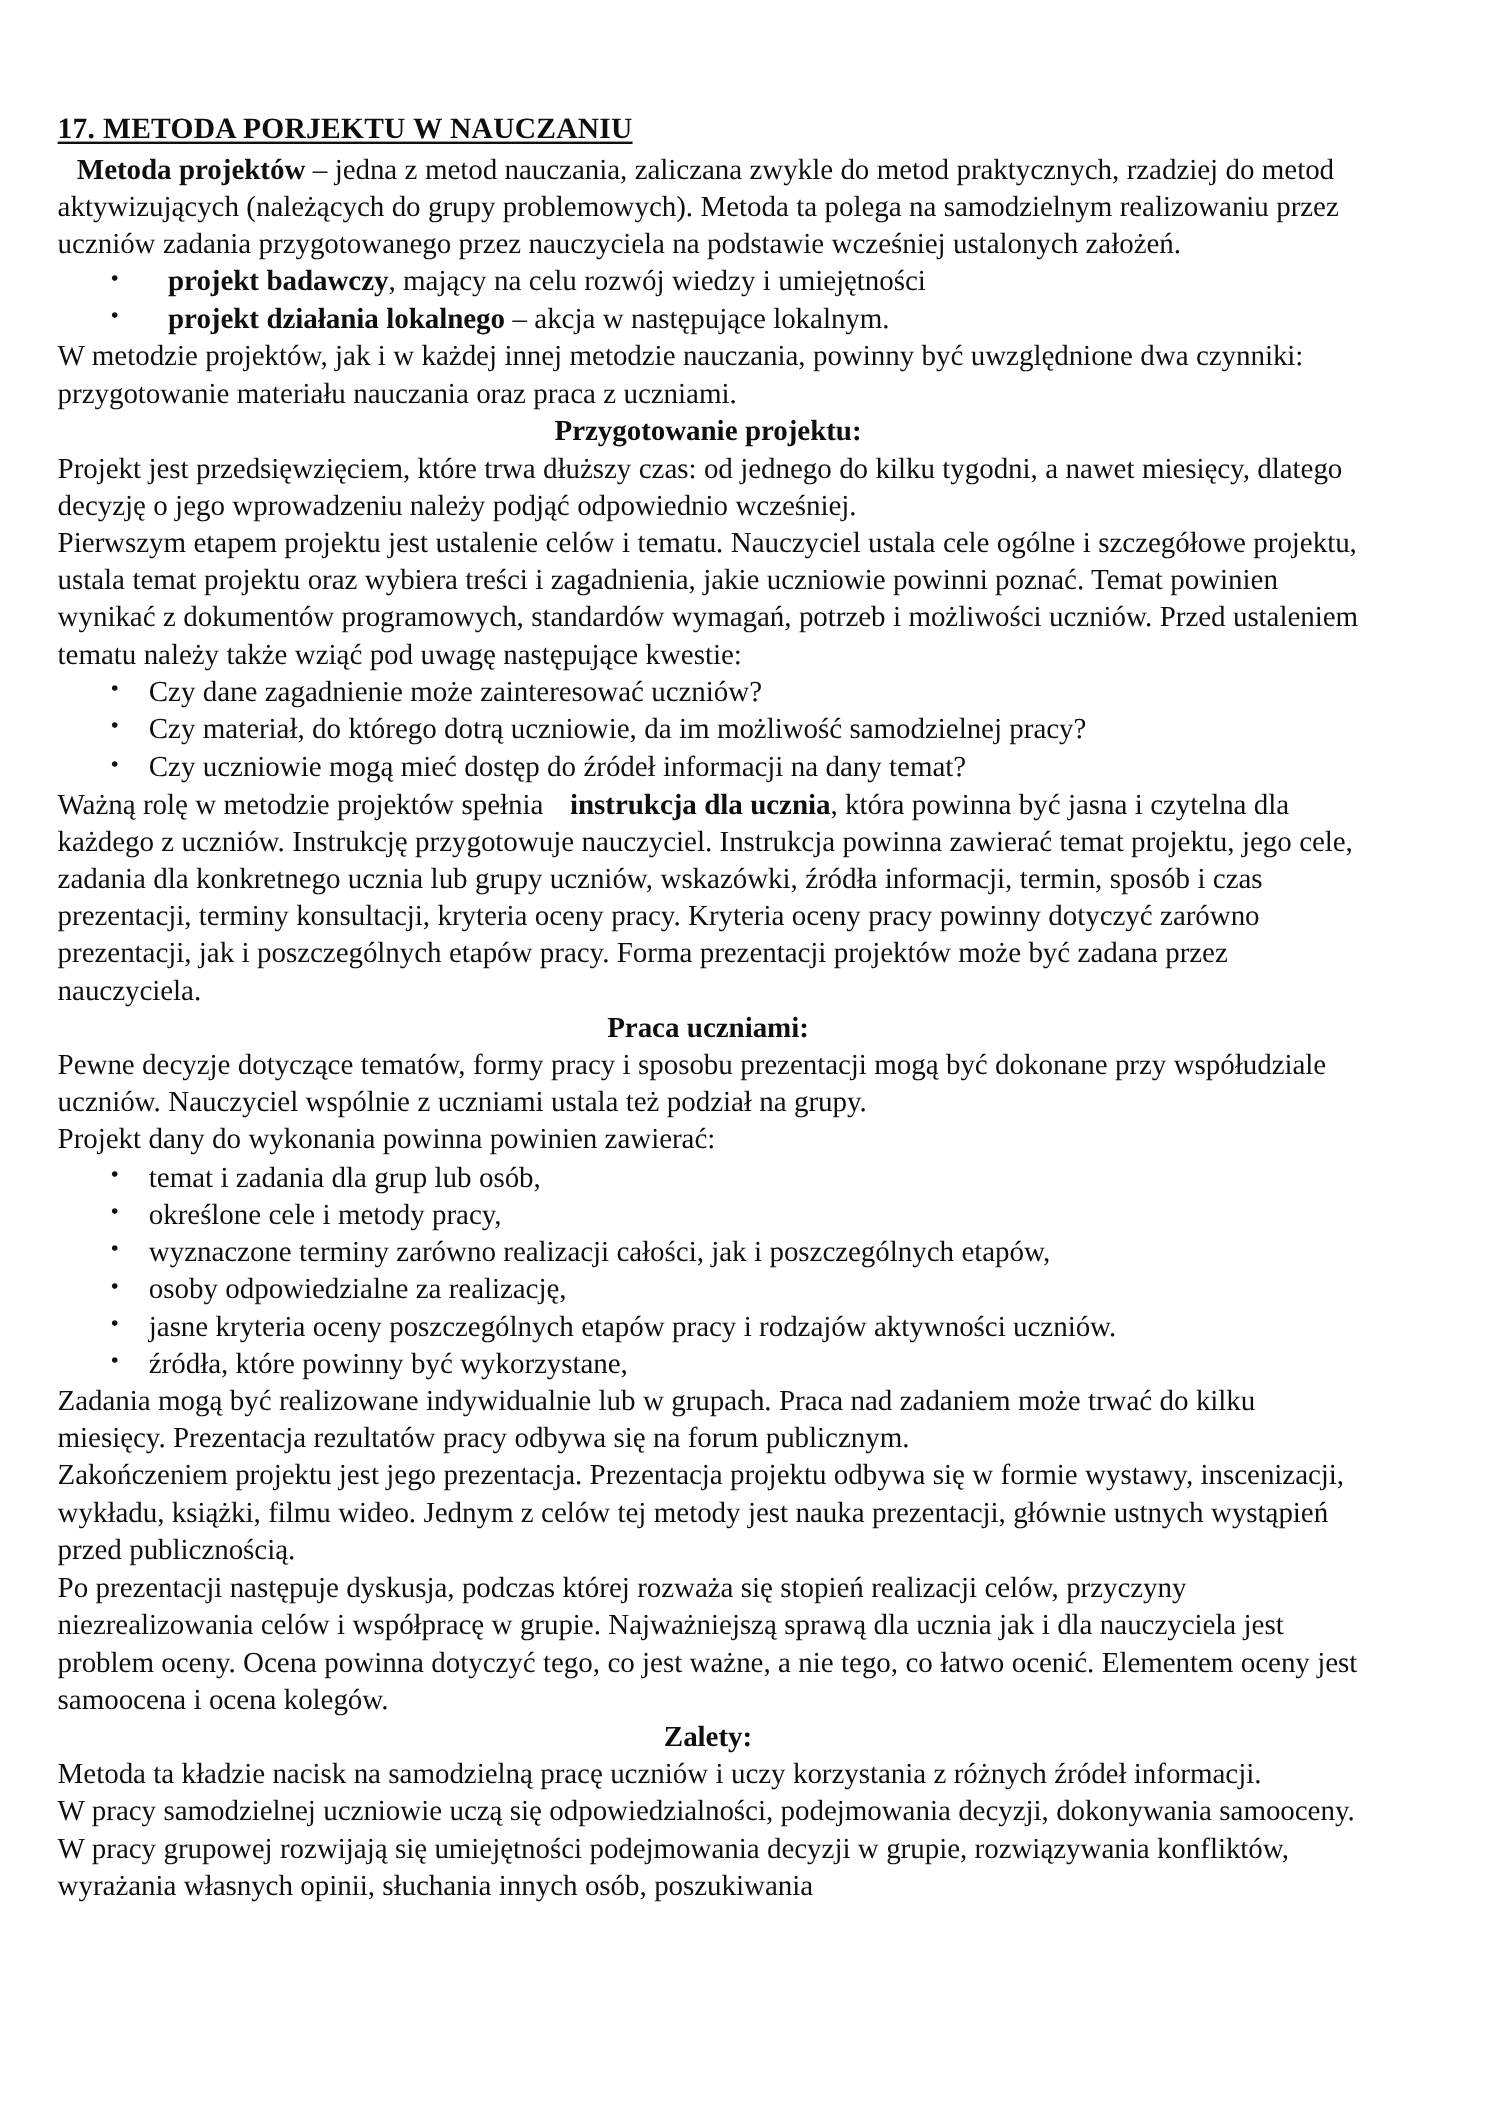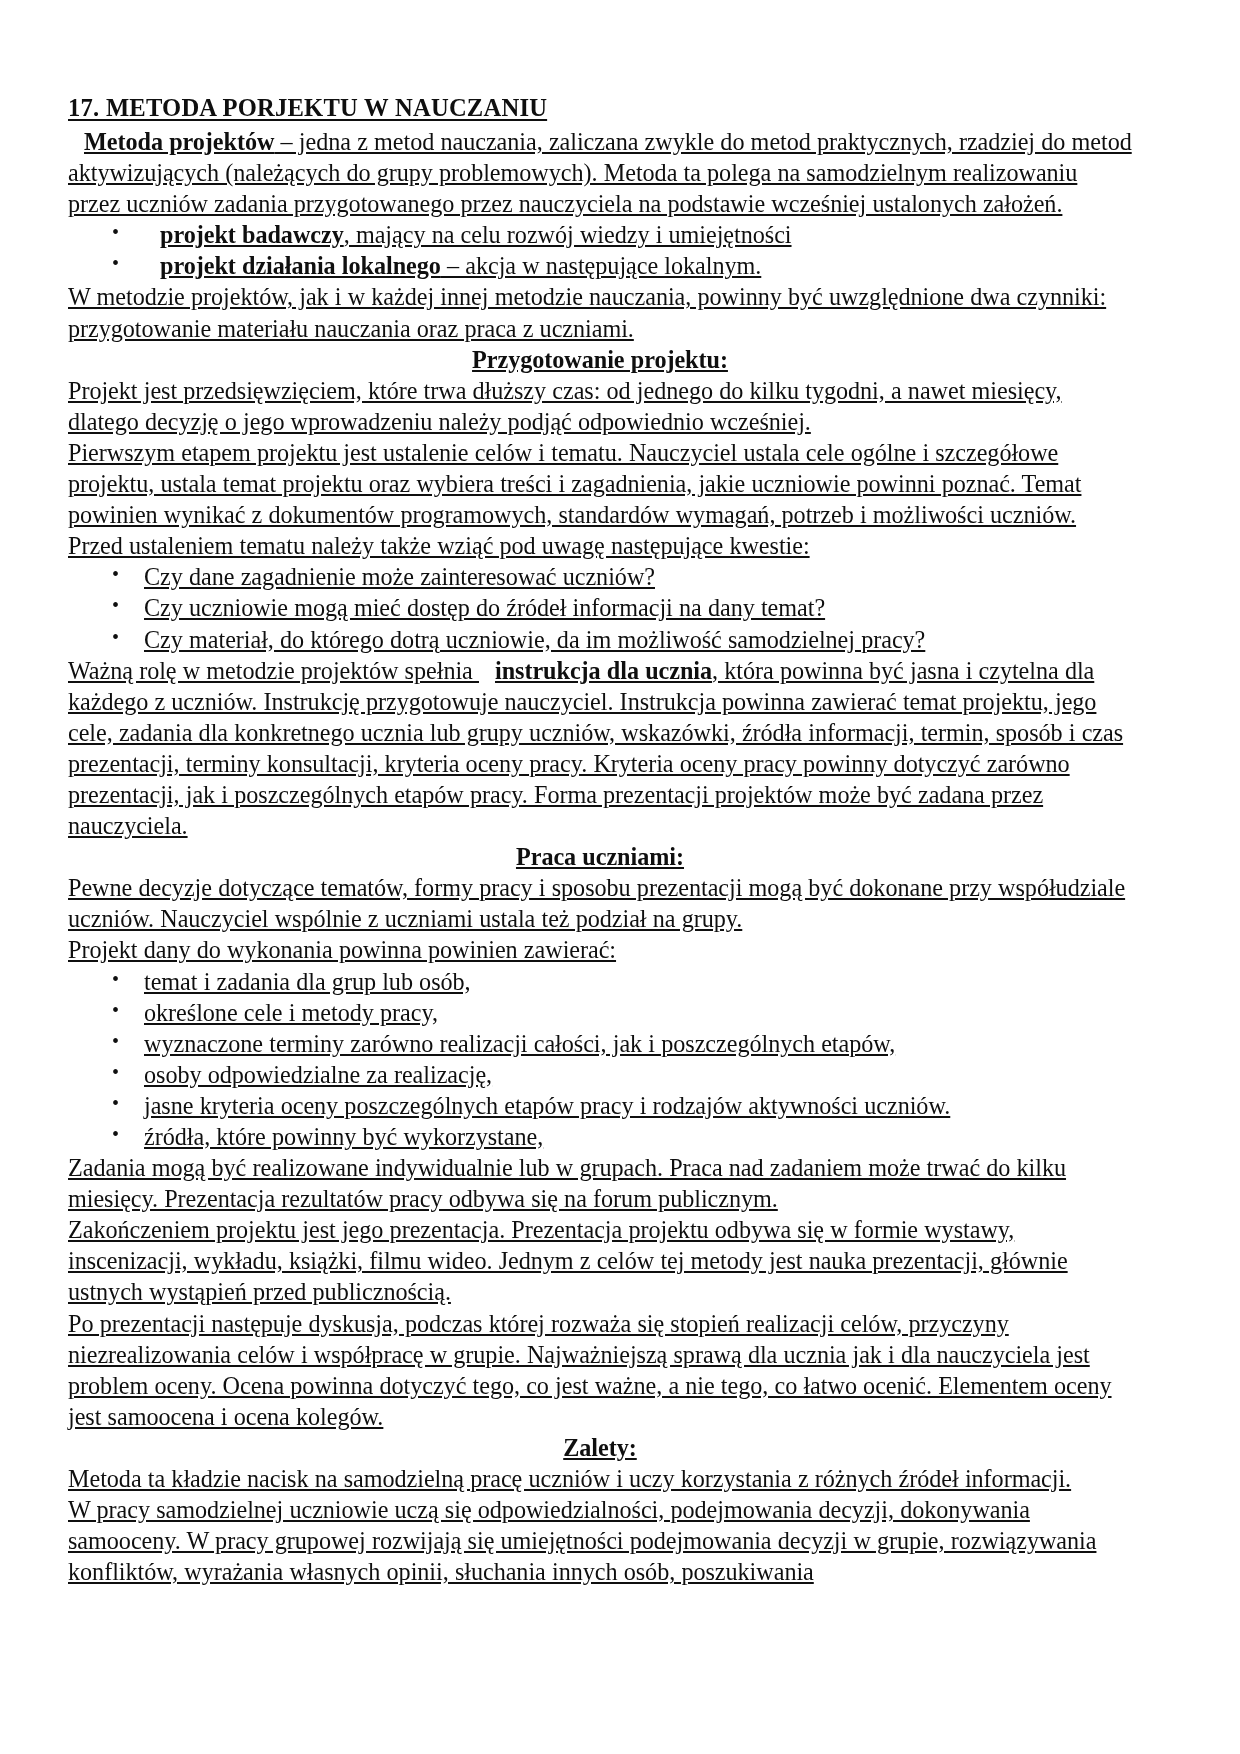--- a/index.html
+++ b/index.html
@@ -14,23 +14,22 @@
     font-family: "Liberation Serif", "DejaVu Serif", serif;
     color: #111111;
     -webkit-font-smoothing: antialiased;
   }
 
   #page {
     position: relative;
     width: 1240px;
     height: 1754px;
     box-sizing: border-box;
-    padding: 92px 108px 40px 68px;
+    padding: 92px 108px 40px 48px;
     background: #ffffff;
-    text-decoration: underline;
   }
 
   .doc-body {
     font-size: 24.2px;
     line-height: 1.285;
     text-align: left;
     letter-spacing: -0.05px;
     word-spacing: 0.2px;
   }
 
@@ -105,22 +104,22 @@
     <p class="para">W metodzie projektów, jak i w każdej innej metodzie nauczania, powinny być uwzględnione dwa czynniki: przygotowanie materiału nauczania oraz praca z uczniami.</p>
 
     <p class="sec-head">Przygotowanie projektu:</p>
 
     <p class="para">Projekt jest przedsięwzięciem, które trwa dłuższy czas: od jednego do kilku tygodni, a nawet miesięcy, dlatego decyzję o jego wprowadzeniu należy podjąć odpowiednio wcześniej.</p>
 
     <p class="para">Pierwszym etapem projektu jest ustalenie celów i tematu. Nauczyciel ustala cele ogólne i szczegółowe projektu, ustala temat projektu oraz wybiera treści i zagadnienia, jakie uczniowie powinni poznać. Temat powinien wynikać z dokumentów programowych, standardów wymagań, potrzeb i możliwości uczniów. Przed ustaleniem tematu należy także wziąć pod uwagę następujące kwestie:</p>
 
     <ul class="bullets">
       <li>Czy dane zagadnienie może zainteresować uczniów?</li>
+      <li>Czy materiał, do którego dotrą uczniowie, da im możliwość samodzielnej pracy?</li>
       <li>Czy uczniowie mogą mieć dostęp do źródeł informacji na dany temat?</li>
-      <li>Czy materiał, do którego dotrą uczniowie, da im możliwość samodzielnej pracy?</li>
     </ul>
 
     <p class="para"><span>Ważną rolę w metodzie projektów spełnia </span><span class="b">instrukcja dla ucznia</span><span>, która powinna być jasna i czytelna dla każdego z uczniów. Instrukcję przygotowuje nauczyciel. Instrukcja powinna zawierać temat projektu, jego cele, zadania dla konkretnego ucznia lub grupy uczniów, wskazówki, źródła informacji, termin, sposób i czas prezentacji, terminy konsultacji, kryteria oceny pracy. Kryteria oceny pracy powinny dotyczyć zarówno prezentacji, jak i poszczególnych etapów pracy. Forma prezentacji projektów może być zadana przez nauczyciela.</span></p>
 
     <p class="sec-head">Praca  uczniami:</p>
 
     <p class="para">Pewne decyzje dotyczące tematów, formy pracy i sposobu prezentacji mogą być dokonane przy współudziale uczniów. Nauczyciel wspólnie z uczniami ustala też podział na grupy.</p>
 
     <p class="para">Projekt dany do wykonania powinna powinien zawierać:</p>
 

